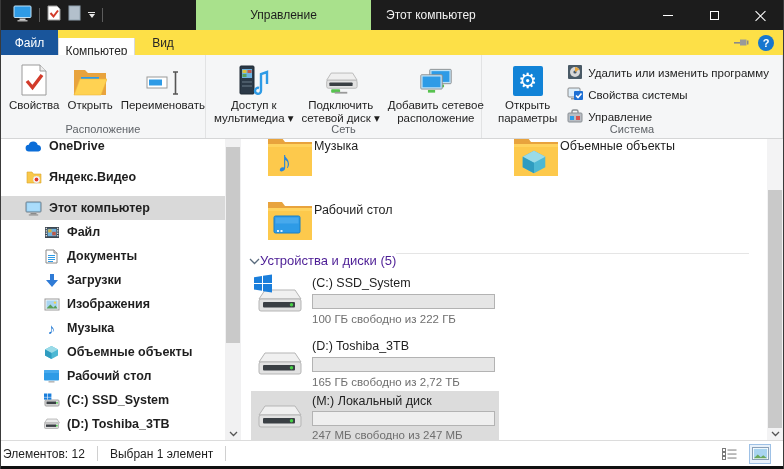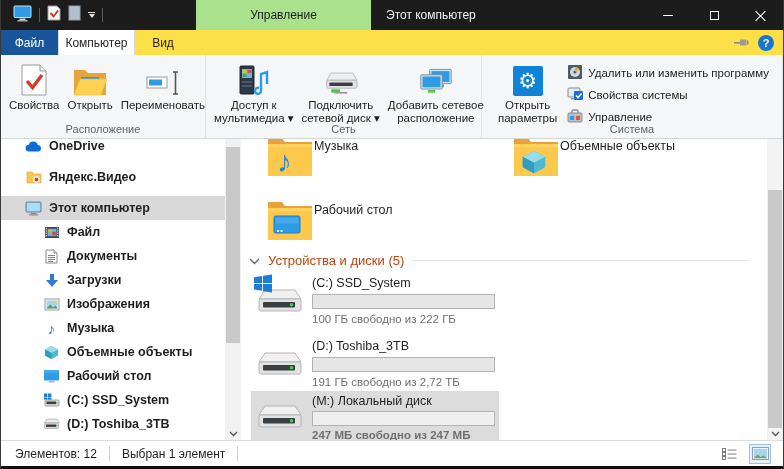--- a/index.html
+++ b/index.html
@@ -24,21 +24,21 @@
   .min-glyph { width:10px; height:1px; background:#fff; }
   .max-glyph { width:9px; height:9px; border:1px solid #fff; }
   .close-glyph { position:relative; width:11px; height:11px; }
   .close-glyph:before,.close-glyph:after { content:""; position:absolute; left:5px; top:-1px; width:1px; height:14px; background:#fff; }
   .close-glyph:before { transform:rotate(45deg); } .close-glyph:after { transform:rotate(-45deg); }
 
   
   .tabrow { position:absolute; top:30px; left:0; right:0; height:25px; background:#fde047; display:flex; font-size:12px; color:#262626; }
   .tab { height:100%; display:flex; align-items:center; justify-content:center; }
   .tab-file { width:57px; background:#19559b; color:#fff; }
-  .tab-computer { width:77px; background:#fff; border-left:1px solid #d8d9da; border-right:1px solid #d8d9da; }
+  .tab-computer { width:77px; background:#fff; border-left:1px solid #d8d9da; border-right:1px solid #d8d9da;margin-top:8px; }
   .tab-view { width:56px; }
   .tab-disk { width:178px; border-right:1px solid #e4e5e6; }
   .tabrow-right { margin-left:auto; display:flex; align-items:center; gap:9px; padding-right:9px; }
   .help-btn { width:16px; height:16px; border-radius:50%; background:#1777cf; color:#fff; font-size:11px; font-weight:bold;
               display:flex; align-items:center; justify-content:center; }
 
   
   .ribbon { position:absolute; top:55px; left:0; right:0; height:84px; background:#f5f6f7;
             border-bottom:1px solid #d5d6d7; display:flex; }
   .rgroup { position:relative; height:100%; border-right:1px solid #e2e3e4; display:flex; align-items:flex-start; padding:5px 2px 0 4px; }
@@ -68,36 +68,36 @@
   .vthumb { position:absolute; left:1px; right:1px; background:#c9c9c9; }
   .scroll-ar { position:absolute; bottom:3px; left:0; right:0; display:flex; justify-content:center; }
 
   .main { position:relative; flex:1; height:100%; overflow:hidden; background:#fff; }
   .ftile { position:absolute; width:240px; height:58px; }
   .f-icon { position:absolute; left:0; top:0; width:46px; height:50px; }
   .f-label { position:absolute; left:47px; top:6px; font-size:12.5px; color:#1e1e1e; }
   .overlay { position:absolute; }
   .fnote { left:10px; top:14px; font-size:30px; color:#2c86d8; line-height:30px; }
 
-  .section-h { position:absolute; left:8px; top:114px; right:18px; display:flex; align-items:center; gap:8px;
-               font-size:13px; color:#c2410c; }
+  .section-h { position:absolute; left:8px; top:114px; right:18px; display:flex; 
+               font-size:13px; color:#4c1d95; }
   .h-line { flex:1; height:1px; background:#e5e5e5; }
 
   .dtile { position:absolute; left:10px; width:248px; height:58px; }
   .dtile.sel { background:#dcdcdc; }
   .d-icon { position:absolute; left:4px; top:13px; }
   .d-name { position:absolute; left:61px; top:3px; font-size:12.5px; color:#1e1e1e; }
   .d-bar { position:absolute; left:61px; top:21px; width:183px; height:15px; background:#e6e6e6; border:1px solid #b3b3b3; }
   .d-fill { height:100%; width:0; }
   .d-free { position:absolute; left:61px; top:40px; font-size:11.5px; color:#6f6f6f; }
   .winflag { position:absolute; left:-2px; top:-12px; }
 
   
   .statusbar { position:absolute; left:0; right:0; top:440px; height:26px; background:#fff; border-top:1px solid #dcdcdc;
-               display:flex; align-items:center; gap:12px; padding-left:14px; font-size:12px; color:#1e1e1e; }
+               display:flex; align-items:center; gap:12px; padding-left:2px; font-size:12px; color:#1e1e1e; }
   .st-sep { width:1px; height:15px; background:#d0d0d0; }
   .st-right { margin-left:auto; display:flex; align-items:center; gap:9px; padding-right:12px; }
   .view-btn { display:flex; align-items:center; justify-content:center; width:22px; height:20px; }
   .view-btn.active { border:1px solid #9ec1e6; background:#e8f1fa; }
   .bottomstrip { position:absolute; left:0; right:0; top:466px; height:3px; background:#101010; }
 </style>
 </head>
 <body>
 
 <div class="window">
@@ -541,35 +541,35 @@
         <span class="d-icon">
           <svg width="48" height="30" viewBox="0 0 48 30">
               <path d="M10 4h30l6 9H4z" fill="#f0f0f0" stroke="#b5b5b5"></path>
               <rect x="4" y="13" width="42" height="12" rx="2" fill="#e2e2e2" stroke="#b5b5b5"></rect>
               <rect x="8" y="16" width="32" height="5.5" rx="1" fill="#3a3f44"></rect>
               <circle cx="36.5" cy="18.8" r="1.7" fill="#47d147"></circle>
             </svg>
         </span>
         <span class="d-name">(D:) Toshiba_3TB</span>
         <span class="d-bar"><span class="d-fill" style="width: 93%; background: rgb(224, 56, 46);"></span></span>
-        <span class="d-free">191 ГБ свободно из 2,72 ТБ</span>
+        <span class="d-free">165 ГБ свободно из 2,72 ТБ</span>
       </div>
 
       <div class="dtile sel" style="top:252px; height:54px;">
         <span class="d-icon" style="top:11px;">
           <svg width="48" height="30" viewBox="0 0 48 30">
               <path d="M10 4h30l6 9H4z" fill="#f0f0f0" stroke="#b5b5b5"></path>
               <rect x="4" y="13" width="42" height="12" rx="2" fill="#e2e2e2" stroke="#b5b5b5"></rect>
               <rect x="8" y="16" width="32" height="5.5" rx="1" fill="#3a3f44"></rect>
               <circle cx="36.5" cy="18.8" r="1.7" fill="#47d147"></circle>
             </svg>
         </span>
         <span class="d-name">(M:) Локальный диск</span>
         <span class="d-bar" style="top:20px; background:#efefef;"><span class="d-fill" style="width: 0%; background: rgb(47, 158, 222);"></span></span>
-        <span class="d-free" style="top:38px;font-weight:bold;">247 МБ свободно из 247 МБ</span>
+        <span class="d-free" style="top:38px;">247 МБ свободно из 247 МБ</span>
       </div>
     </div>
 
     <div class="vscroll" style="background:#f3f3f4;">
       <div class="vthumb" style="top:51px; height:238px;"></div>
       <div class="scroll-ar">
         <svg width="9" height="6" viewBox="0 0 9 6">
             <path d="M1 1l3.5 3.5L8 1" stroke="#555" stroke-width="1.3" fill="none"></path>
           </svg>
       </div>

